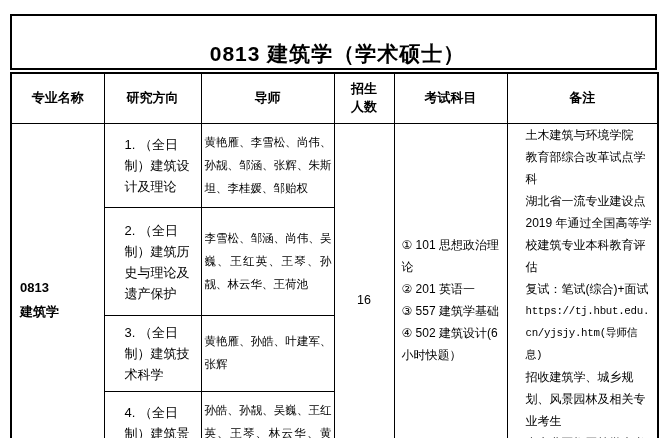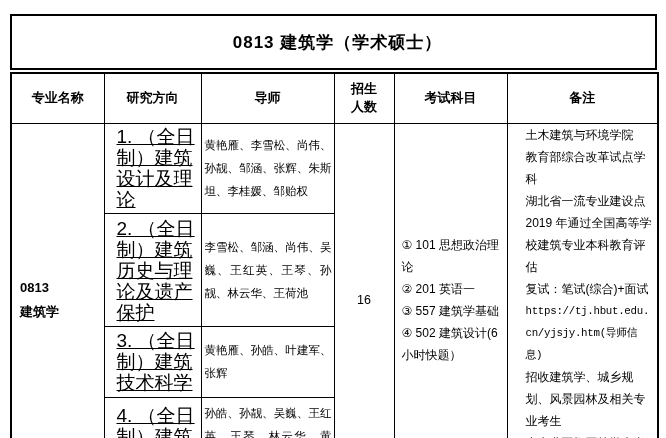--- a/index.html
+++ b/index.html
@@ -8,22 +8,22 @@
     width: 666px; height: 438px;
     font-family: "Liberation Sans", "DejaVu Sans", sans-serif;
     color: #000;
     overflow: hidden;
   }
   .page { padding: 14px 9px 0 10px; width: 666px; }
 
   .title-box {
     width: 647px; height: 56px;
     border: 2px solid #000;
-    display: flex; align-items: center; justify-content: center;
-    font-size: 17px; font-weight: bold;
+    display: flex; align-items: flex-end; justify-content: center;
+    font-size: 21px; font-weight: bold;
     letter-spacing: 1px;
     padding-left: 8px;
   }
 
   table.main {
     width: 647px;
     margin-top: 2px;
     border-collapse: collapse;
     table-layout: fixed;
     border: 2px solid #000;
@@ -40,24 +40,23 @@
   tr.r1 td { height: 68px; }
   tr.r2 td { height: 94px; }
   tr.r3 td { height: 66px; }
   tr.r4 td { height: 66px; }
 
   td.major {
     font-size: 13px; font-weight: bold;
     padding-left: 8px; line-height: 24px;
   }
   td.direction {
-    font-size: 19px;
-    padding: 0 2px 0 12px;
+    font-size: 13px;
+    padding: 0 2px 0 20px;
     line-height: 21px;
-    text-decoration: underline;
   }
   td.mentors {
     font-size: 11.5px;
     padding: 2px 2px 2px 3px;
     line-height: 23px;
     text-align: justify;
   }
   td.enroll {
     font-size: 12.5px;
     text-align: center;

